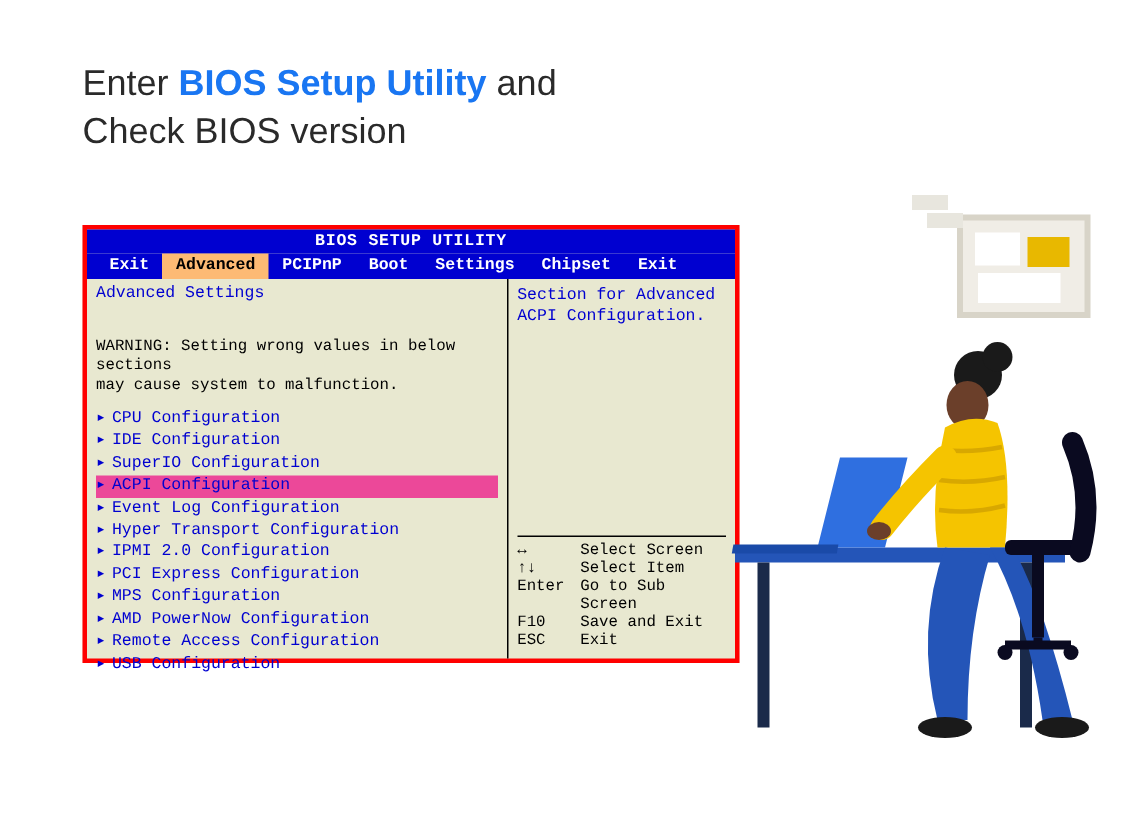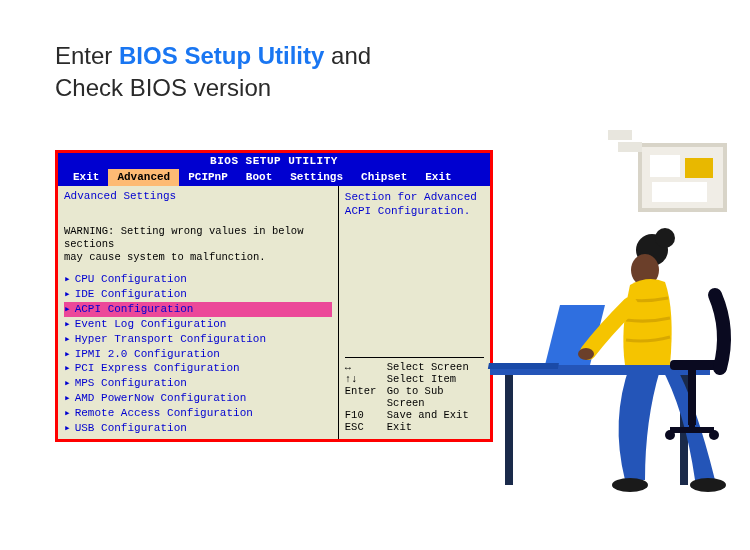--- a/index.html
+++ b/index.html
@@ -154,20 +154,21 @@
     <div class="bios-left">
       <div class="section-title">Advanced Settings</div>
       <div class="warning">
         <span>WARNING:</span>
         <span style="white-space:pre-line;"> Setting wrong values in below sections
          may cause system to malfunction.</span>
       </div>
       <div>
         <div class="bios-item"><span class="arrow">▸</span><span>CPU Configuration</span></div>
         <div class="bios-item"><span class="arrow">▸</span><span>IDE Configuration</span></div>
+        <div class="bios-item"><span class="arrow">▸</span><span>SuperIO Configuration</span></div>
         <div class="bios-item highlighted"><span class="arrow">▸</span><span>ACPI Configuration</span></div>
         <div class="bios-item"><span class="arrow">▸</span><span>Event Log Configuration</span></div>
         <div class="bios-item"><span class="arrow">▸</span><span>Hyper Transport Configuration</span></div>
         <div class="bios-item"><span class="arrow">▸</span><span>IPMI 2.0 Configuration</span></div>
         <div class="bios-item"><span class="arrow">▸</span><span>PCI Express Configuration</span></div>
         <div class="bios-item"><span class="arrow">▸</span><span>MPS Configuration</span></div>
         <div class="bios-item"><span class="arrow">▸</span><span>AMD PowerNow Configuration</span></div>
         <div class="bios-item"><span class="arrow">▸</span><span>Remote Access Configuration</span></div>
         <div class="bios-item"><span class="arrow">▸</span><span>USB Configuration</span></div>
       </div>

